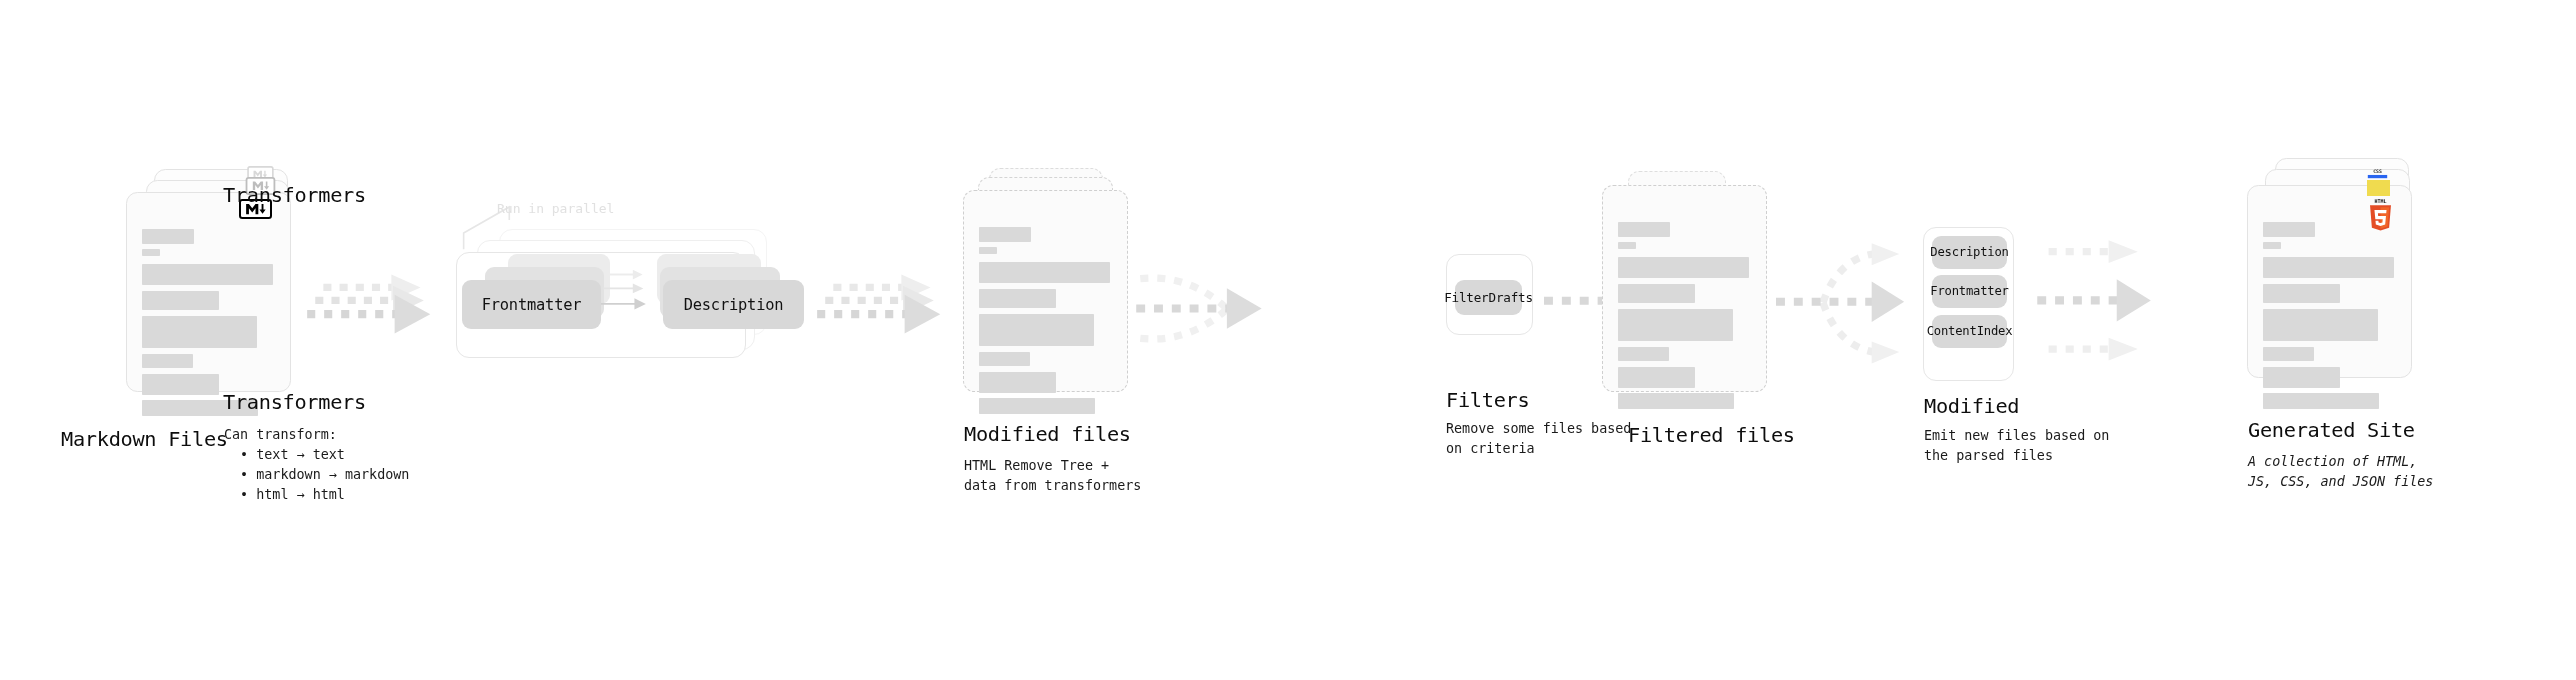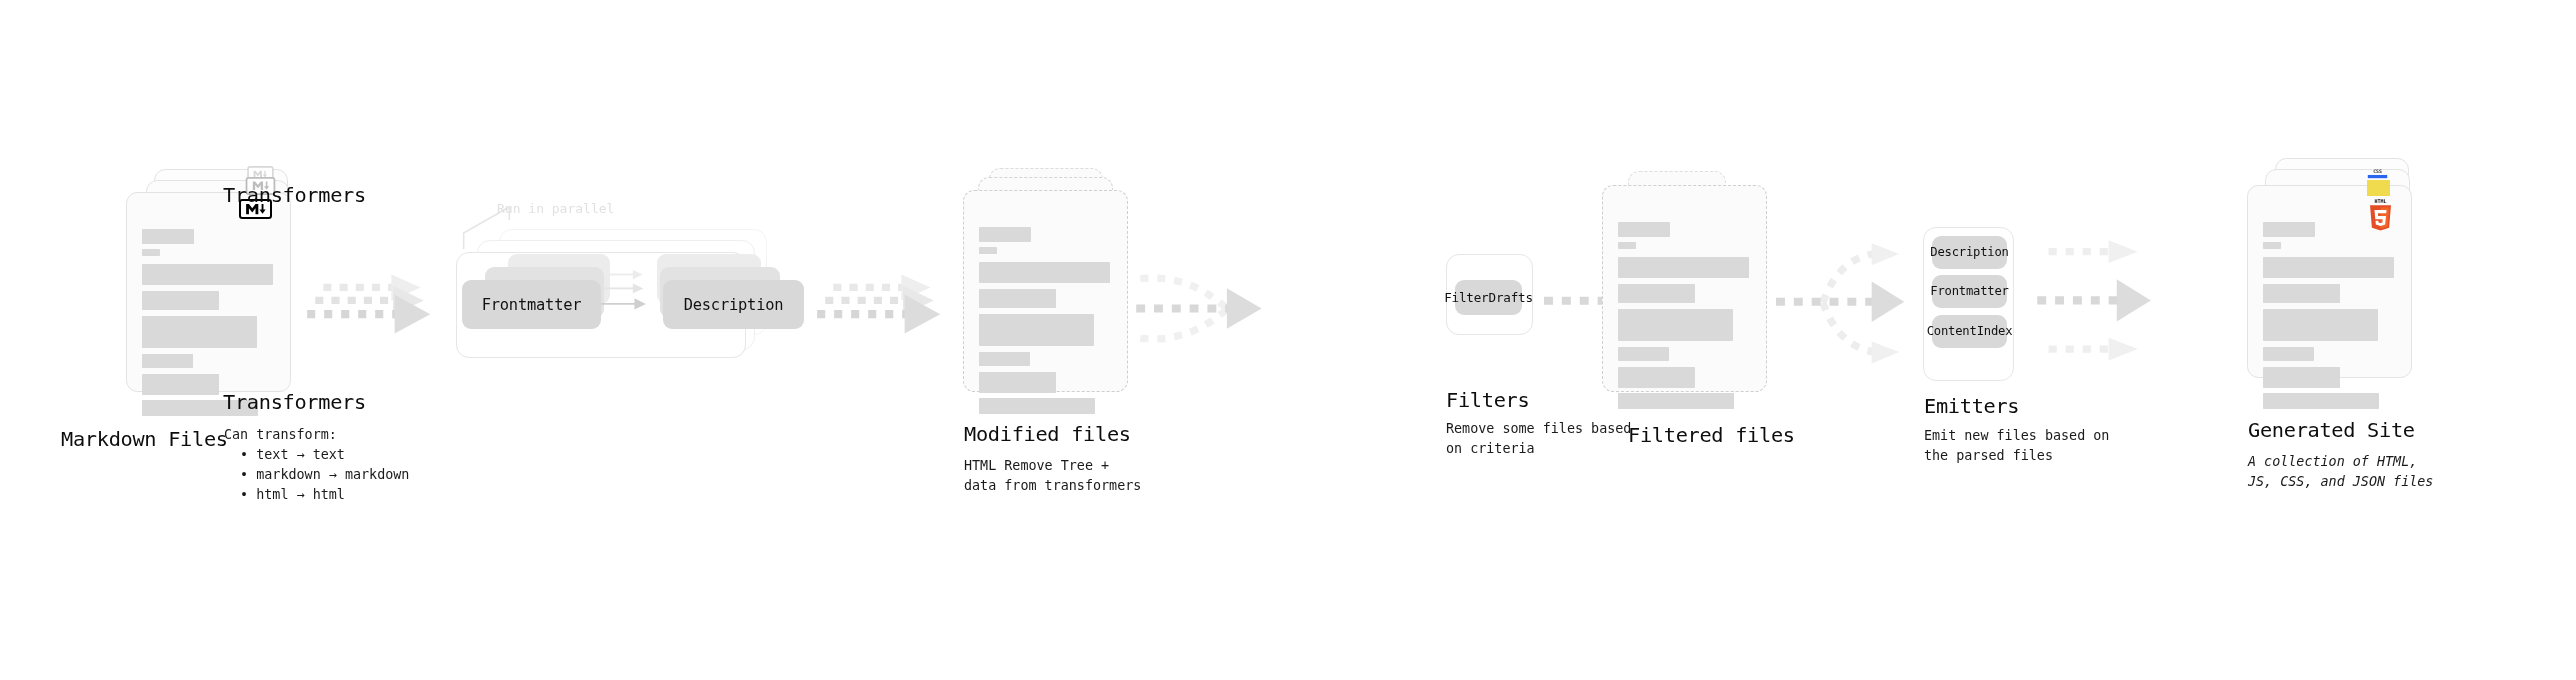--- a/index.html
+++ b/index.html
@@ -336,21 +336,21 @@
     </svg>
   </div>
 
   <div class="node">
     <div class="proc" style="left:1923px; top:227px; width:91px; height:154px;">
     </div>
     <div class="chip" style="left:1932px; top:236px; width:75px; height:32.5px; font-size:12.2px;">Description</div>
     <div class="chip" style="left:1932px; top:275px; width:75px; height:32.5px; font-size:12.2px;">Frontmatter</div>
     <div class="chip" style="left:1932px; top:315px; width:75px; height:32.5px; font-size:12.2px;">ContentIndex</div>
 
-    <div class="title" style="left:1924px; top:394px;">Emitters</div>
+    <div class="title" style="left:1924px; top:394px;">Modified</div>
     <div class="sub" style="left:1924px; top:426px;">Emit new files based on
 the parsed files</div>
   </div>
 
   <div class="node" style="left:2032px; top:229px;">
     <svg width="163" height="146" viewBox="0 0 200 180">
       <g fill="none">
         <line x1="20" y1="28" x2="98" y2="28" stroke="#eeeeee" stroke-width="9" stroke-dasharray="10 11"></line>
         <line x1="6" y1="88" x2="108" y2="88" stroke="#d8d8d8" stroke-width="10" stroke-dasharray="11 11"></line>
         <line x1="20" y1="148" x2="98" y2="148" stroke="#eeeeee" stroke-width="9" stroke-dasharray="10 11"></line>

